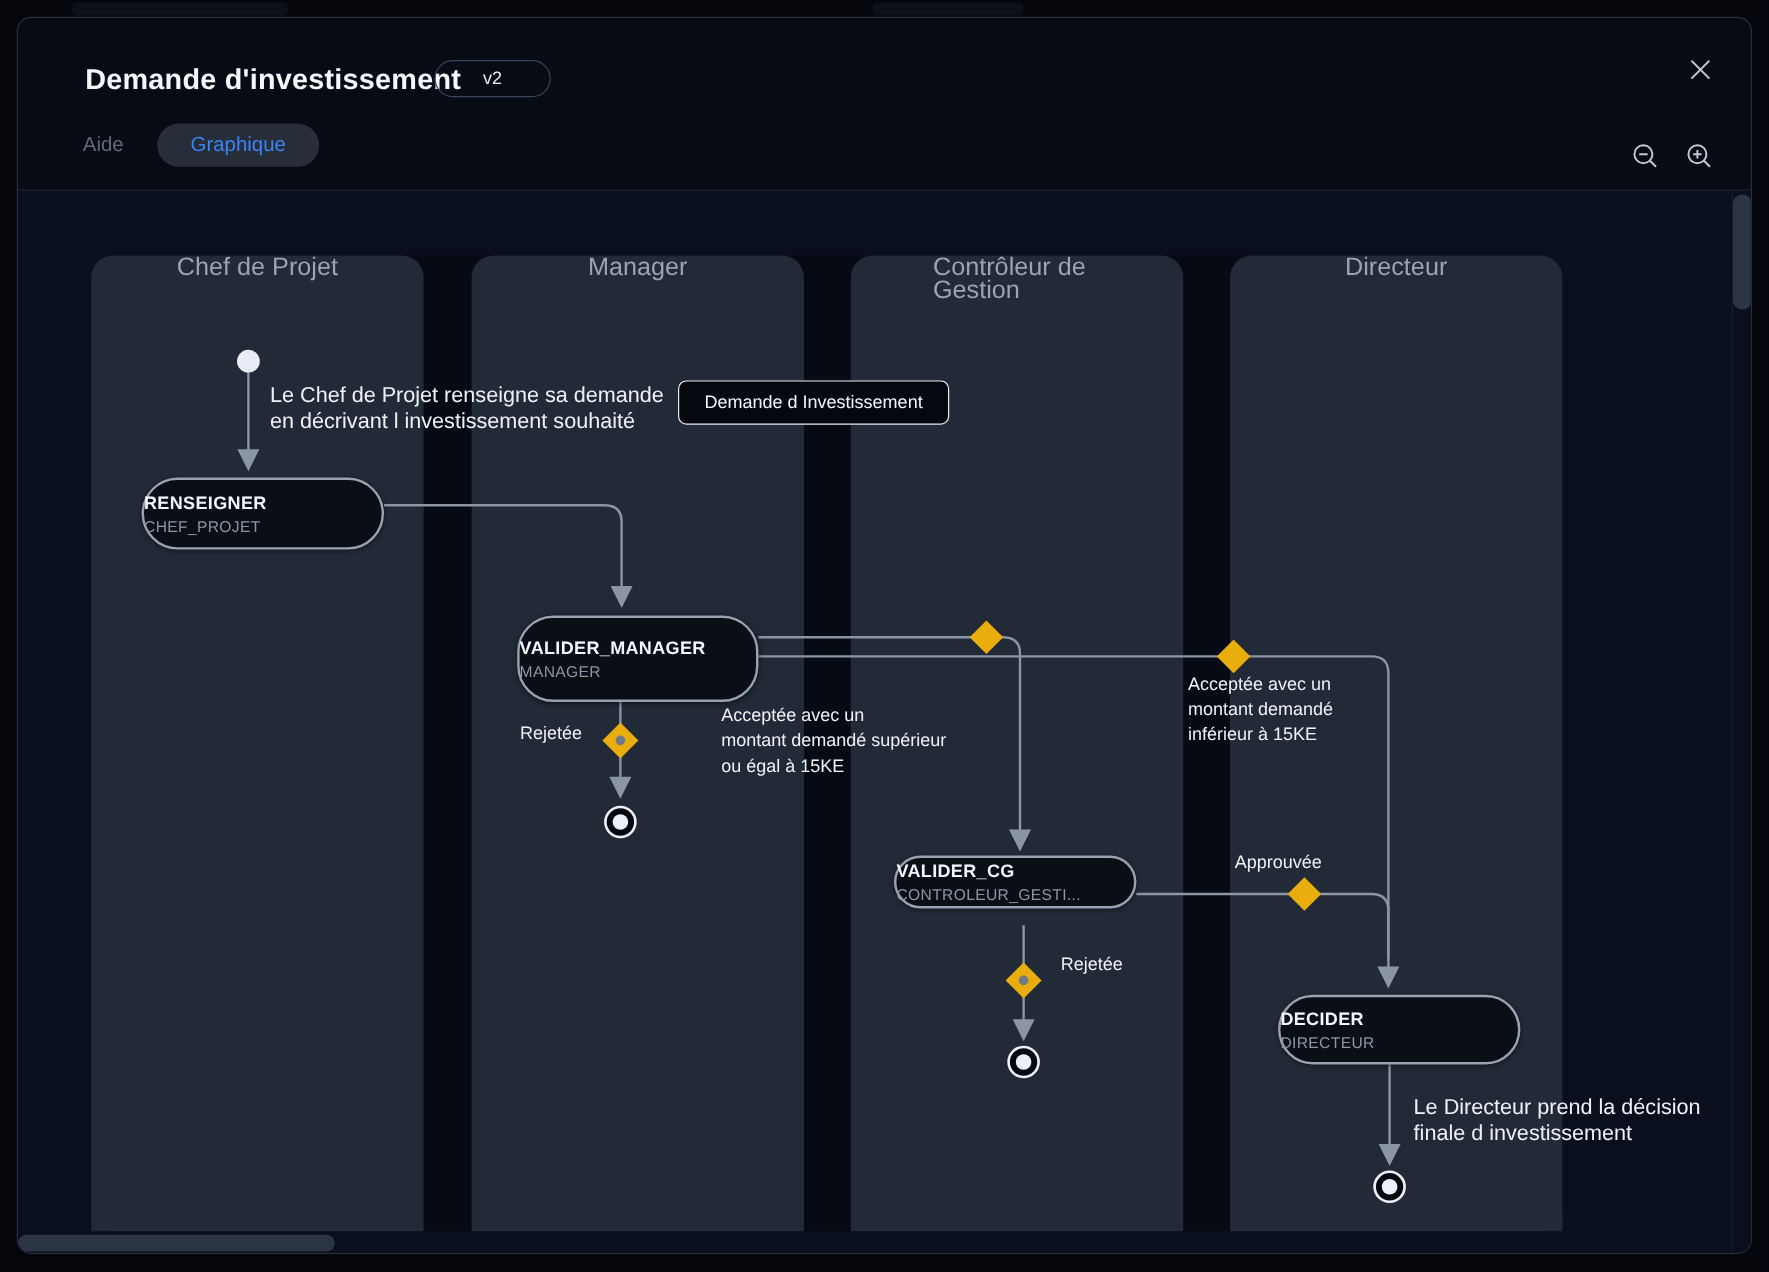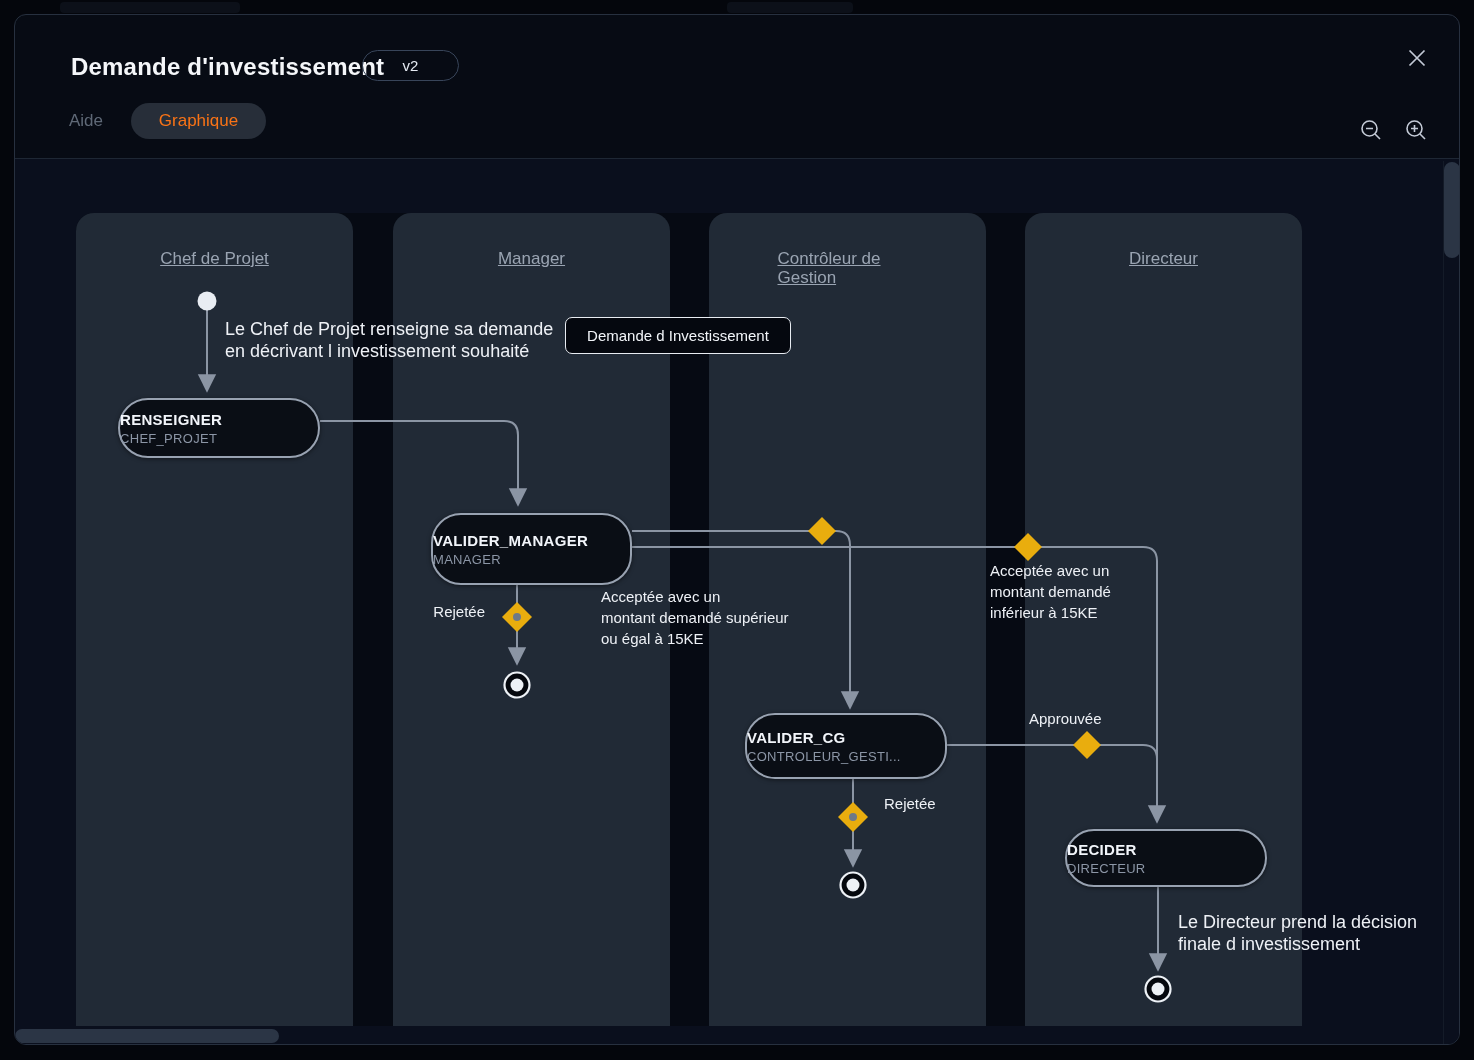--- a/index.html
+++ b/index.html
@@ -25,21 +25,21 @@
     box-sizing:border-box;border:1px solid #38455a;border-radius:16px;
     color:#e6ebf3;font-size:15px;display:flex;align-items:center;justify-content:center;
   }
   .tab-plain{
     position:absolute;left:50px;top:88px;height:36px;line-height:36px;
     color:#5f6977;font-size:17px;padding:0 4px;cursor:default;
   }
   .tab-pill{
     position:absolute;left:116px;top:88px;height:36px;min-width:135px;
     box-sizing:border-box;background:#272e39;border-radius:18px;
-    color:#f97316;font-size:17px;display:flex;align-items:center;justify-content:center;
+    color:#3b82f6;font-size:17px;display:flex;align-items:center;justify-content:center;
     padding:0 22px;
   }
   .icon-btn{position:absolute;width:26px;height:26px;display:flex;align-items:center;justify-content:center}
   .icon-btn svg{display:block}
   .header-divider{position:absolute;left:0;right:0;top:143px;height:1px;background:#1e2734}
 
   
   .canvas{
     position:absolute;left:0;top:144px;width:1444px;height:886px;
     background:#0a0f1d;overflow:hidden;
@@ -47,21 +47,21 @@
   .pool{
     position:absolute;left:61px;top:54px;width:1226px;height:813px;
     background:#060a13;border-radius:18px;
   }
   .lane{
     position:absolute;top:54px;width:277px;height:813px;
     background:#212a36;border-radius:18px 18px 0 0;
     display:flex;justify-content:center;align-items:flex-start;
   }
   .lane-title{
-    margin-top:36px;max-width:140px;color:#9aa4b2;font-size:17px;line-height:19px;text-decoration:underline;
+    max-width:140px;color:#9aa4b2;font-size:21px;line-height:19px;
   }
   .svg-layer{position:absolute;left:0;top:0}
 
   .task{
     position:absolute;box-sizing:border-box;background:#0a0e15;
     border:2px solid #98a2b1;border-radius:30px;
     display:flex;flex-direction:column;align-items:flex-start;justify-content:center;gap:3px;
     box-shadow:0 1px 4px rgba(0,0,0,.5);cursor:pointer;
   }
   .task-title{color:#f2f5fa;font-size:15px;font-weight:600;letter-spacing:.3px}
@@ -194,21 +194,21 @@
     </svg>
 
     <div class="task" style="left:103px;top:239px;width:202px;height:60px">
       <div class="task-title">RENSEIGNER</div>
       <div class="task-subtitle">CHEF_PROJET</div>
     </div>
     <div class="task" style="left:416px;top:354px;width:201px;height:72px">
       <div class="task-title">VALIDER_MANAGER</div>
       <div class="task-subtitle">MANAGER</div>
     </div>
-    <div class="task" style="left:730px;top:554px;width:202px;height:66px">
+    <div class="task" style="left:730px;top:554px;width:202px;height:44px">
       <div class="task-title">VALIDER_CG</div>
       <div class="task-subtitle">CONTROLEUR_GESTI...</div>
     </div>
     <div class="task" style="left:1050px;top:670px;width:202px;height:58px">
       <div class="task-title">DECIDER</div>
       <div class="task-subtitle">DIRECTEUR</div>
     </div>
 
     <div class="data-object">Demande d Investissement</div>
 

